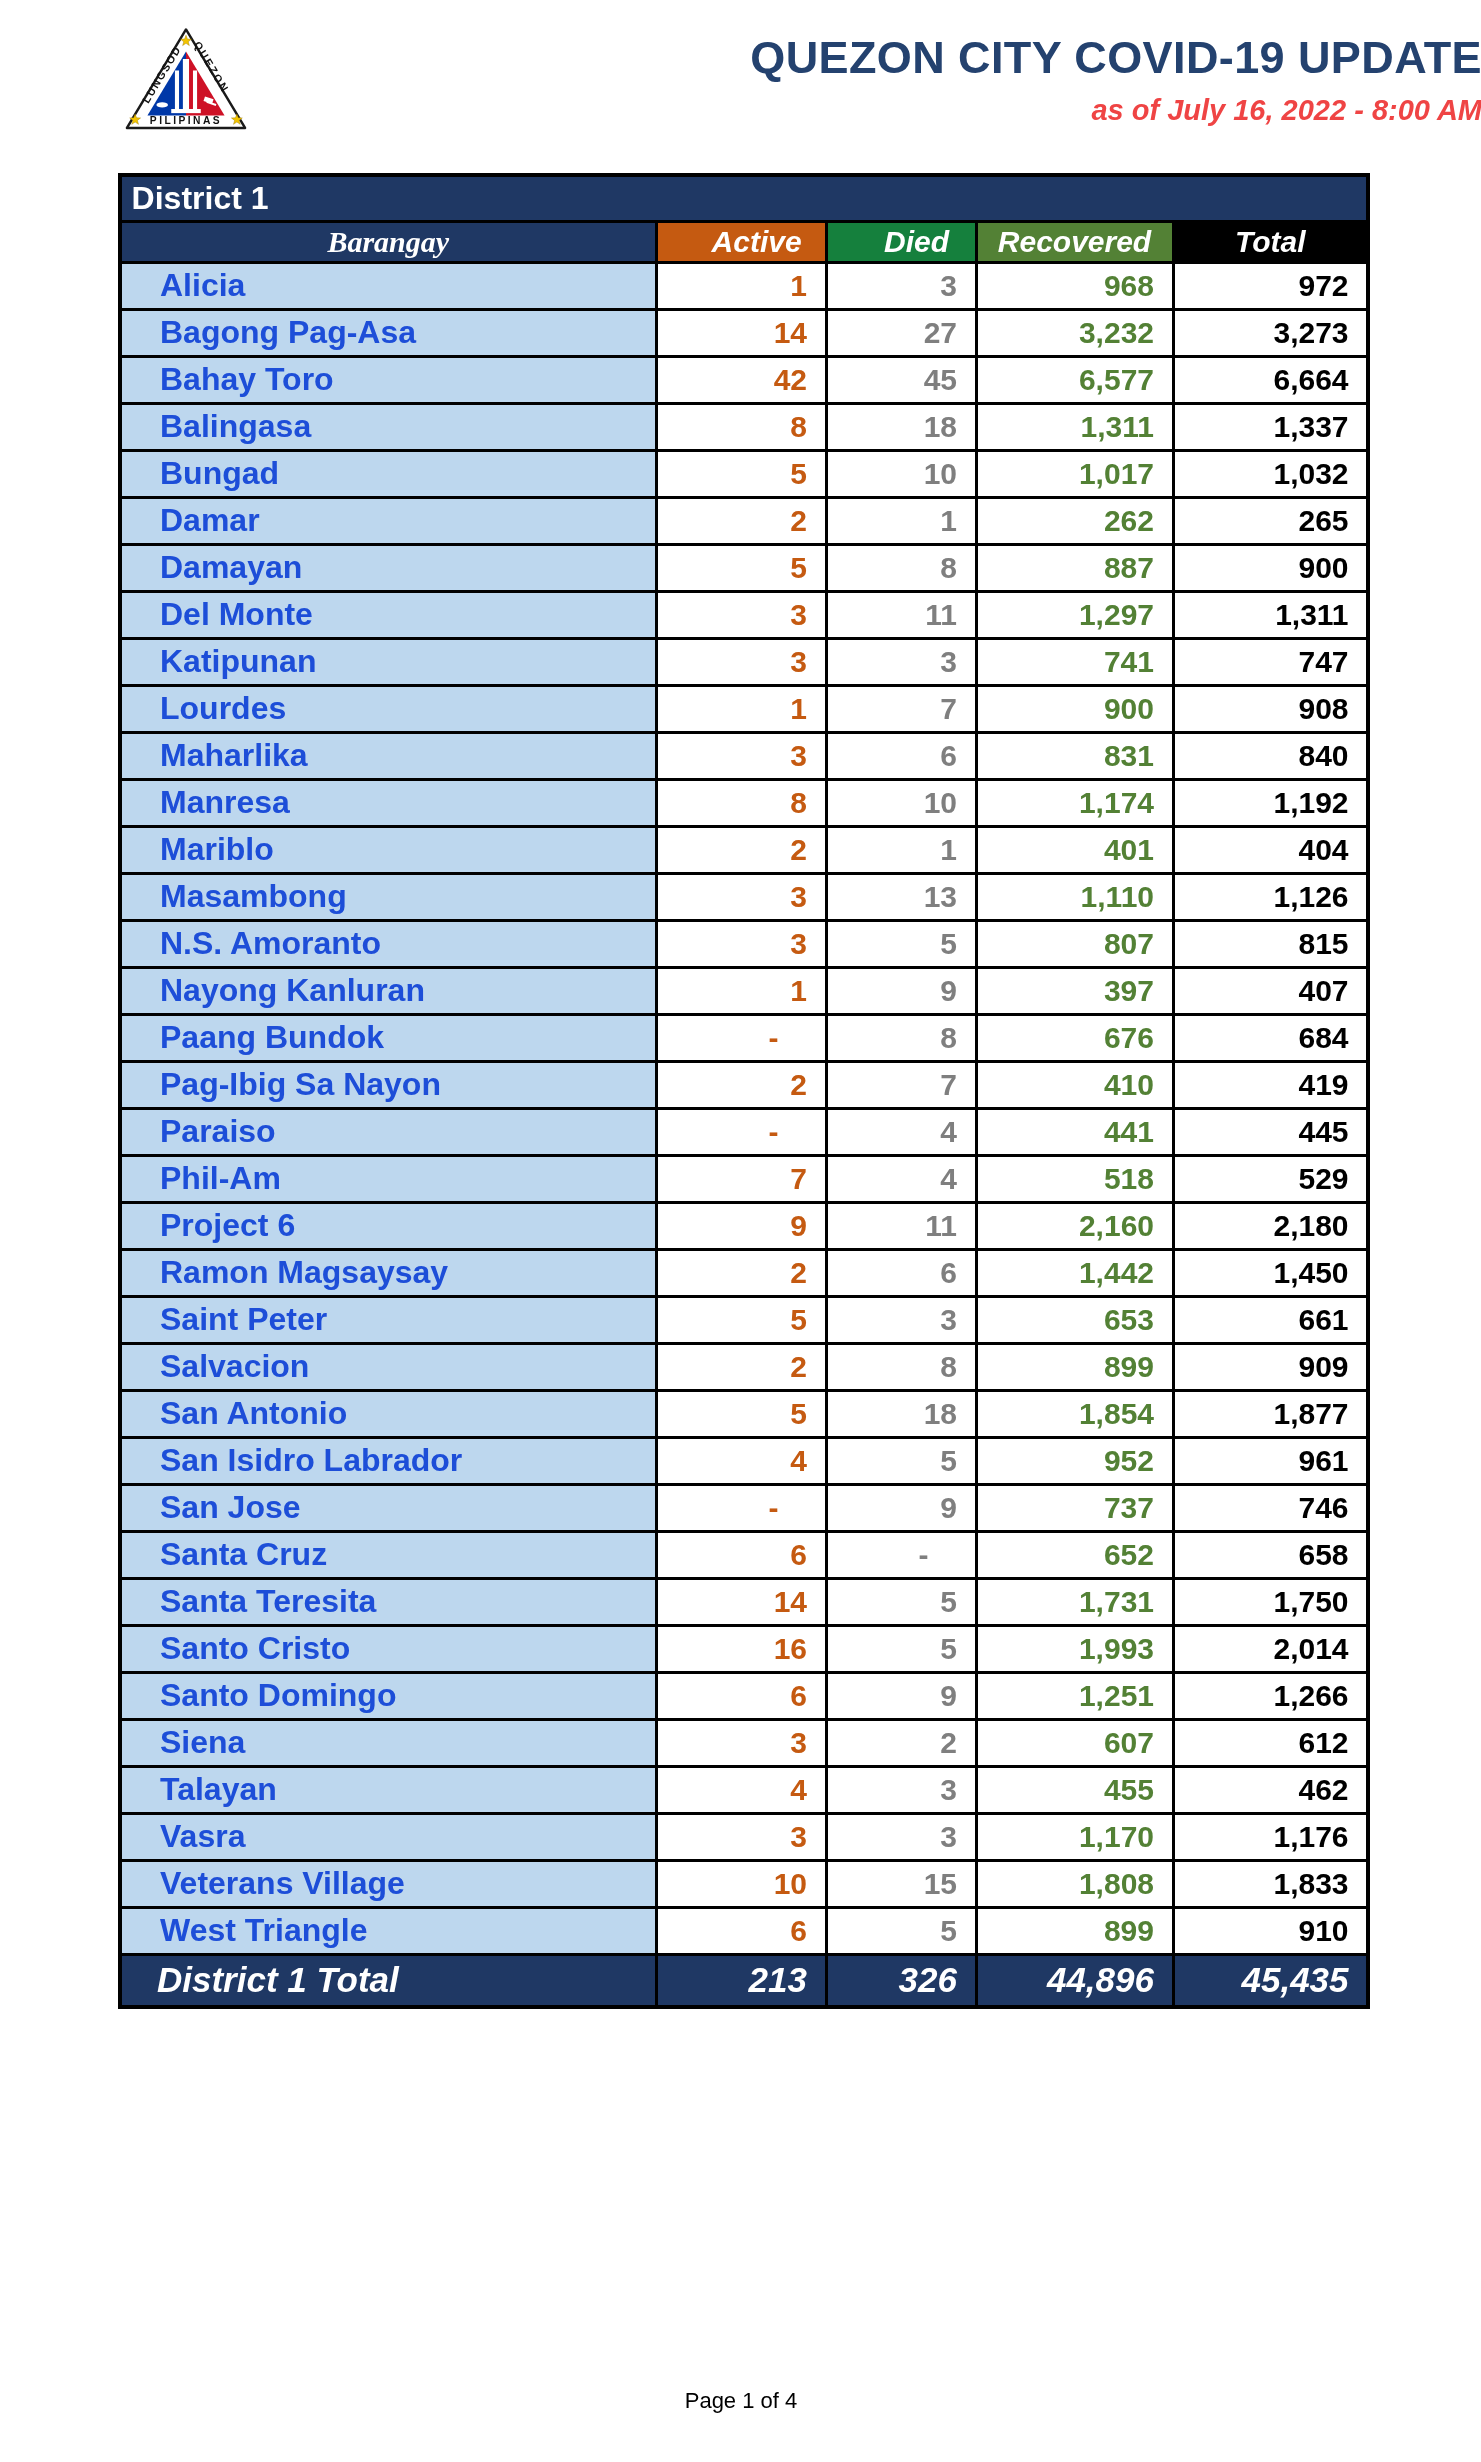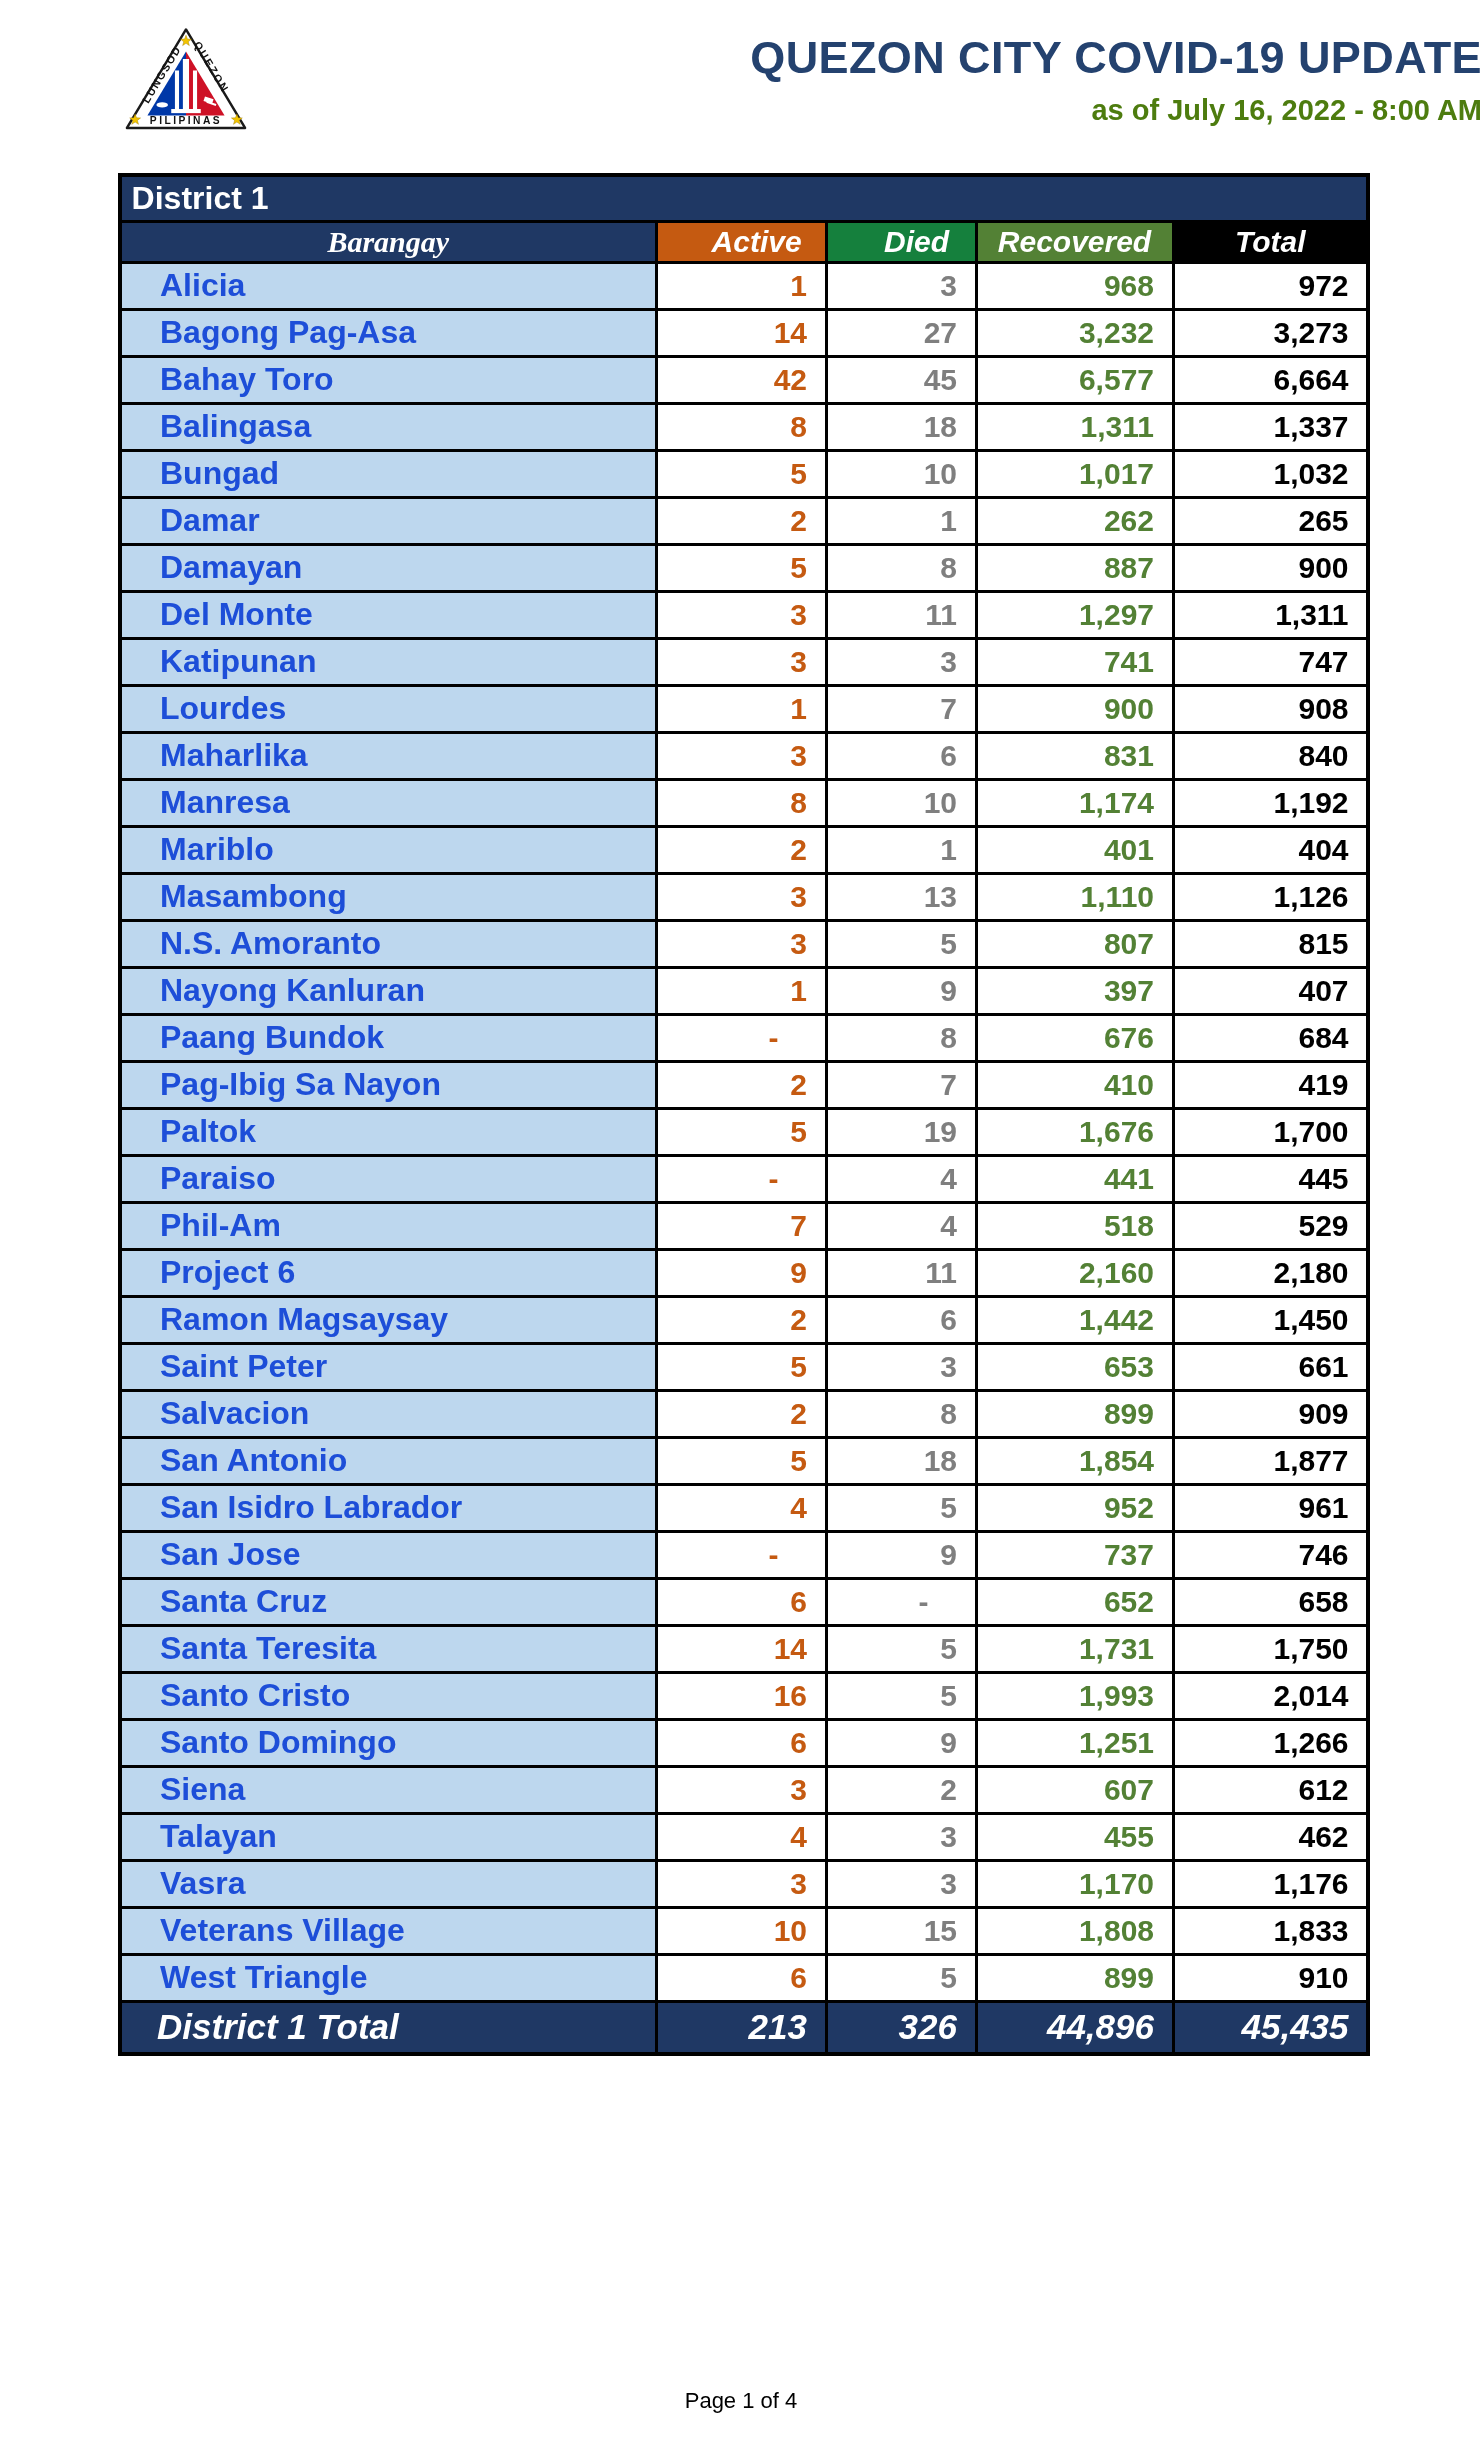--- a/index.html
+++ b/index.html
@@ -15,21 +15,21 @@
     position: absolute; left: 124px; top: 27px;
     width: 124px; height: 105px;
   }
   .logo svg { width: 100%; height: 100%; }
   .title-block { text-align: right; padding-top: 32px; }
   .page-title {
     font-size: 45px; font-weight: bold; color: #24426F;
     letter-spacing: 0.4px;
   }
   .page-subtitle {
-    font-size: 29px; font-weight: bold; color: #4d7c0f; margin-top: 9.6px;
+    font-size: 29px; font-weight: bold; color: #ef4444; margin-top: 9.6px; font-style: italic;
   }
 
   table.covid-table {
     border-collapse: collapse; table-layout: fixed;
     margin-left: 118px; width: 1248px;
     border: 4.8px solid #000;
   }
   table.covid-table th, table.covid-table td {
     border: 3.2px solid #000; overflow: hidden; white-space: nowrap;
   }
@@ -241,27 +241,20 @@
         <td class="num total">684</td>
       </tr>
       <tr>
         <td class="name">Pag-Ibig Sa Nayon</td>
         <td class="num active">2</td>
         <td class="num died">7</td>
         <td class="num recovered">410</td>
         <td class="num total">419</td>
       </tr>
       <tr>
-        <td class="name">Paltok</td>
-        <td class="num active">5</td>
-        <td class="num died">19</td>
-        <td class="num recovered">1,676</td>
-        <td class="num total">1,700</td>
-      </tr>
-      <tr>
         <td class="name">Paraiso</td>
         <td class="num active dash">-</td>
         <td class="num died">4</td>
         <td class="num recovered">441</td>
         <td class="num total">445</td>
       </tr>
       <tr>
         <td class="name">Phil-Am</td>
         <td class="num active">7</td>
         <td class="num died">4</td>

